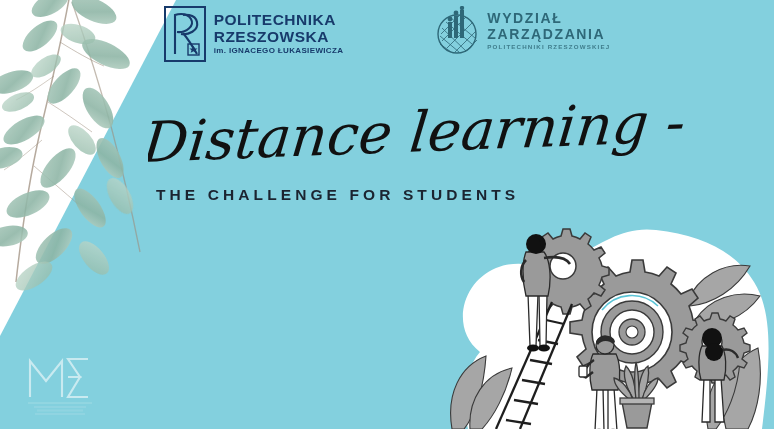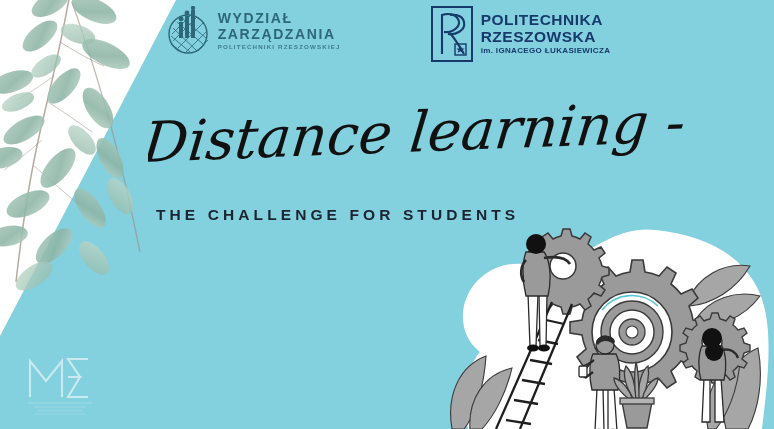--- a/index.html
+++ b/index.html
@@ -114,21 +114,21 @@
     z-index: 5;
     width: 600px;
   }
   .title-script {
     display: block;
     width: 556px;
     height: 86px;
   }
   .subtitle {
     display: block;
-    margin-top: 20px;
+    margin-top: 0;
     margin-left: 8px;
     font-size: 15.5px;
     font-weight: 700;
     letter-spacing: 4.1px;
     color: #1b2430;
     white-space: nowrap;
   }
 
   
   .gears-art {
@@ -218,20 +218,42 @@
       <ellipse cx="52" cy="76" rx="17" ry="8" transform="rotate(-34 52 76)"></ellipse>
       <ellipse cx="88" cy="150" rx="18" ry="9" transform="rotate(48 88 150)"></ellipse>
       <ellipse cx="24" cy="112" rx="17" ry="8" transform="rotate(-22 24 112)"></ellipse>
       <ellipse cx="126" cy="206" rx="20" ry="10" transform="rotate(60 126 206)"></ellipse>
       <ellipse cx="40" cy="286" rx="21" ry="10" transform="rotate(-34 40 286)"></ellipse>
       <ellipse cx="100" cy="268" rx="20" ry="10" transform="rotate(50 100 268)"></ellipse>
     </g>
   </svg>
 
   <div class="logo-row">
+
+    <div class="logo">
+      <span class="logo-mark">
+        <svg width="42" height="56" viewBox="0 0 42 56" aria-hidden="true">
+          <rect x="1" y="1" width="40" height="54" fill="none" stroke="#173a6b" stroke-width="2"></rect>
+          <g fill="none" stroke="#173a6b" stroke-width="2.1">
+            <path d="M11,48 L11,9 C11,9 22,5 27,13 C31,20 22,27 13,26"></path>
+            <path d="M19,9 C19,9 31,7 33,16 C35,25 24,29 17,28"></path>
+            <path d="M19,27 C24,33 29,41 33,48"></path>
+          </g>
+          <g fill="#173a6b">
+            <rect x="24" y="38" width="11" height="11" fill="none" stroke="#173a6b" stroke-width="1.4"></rect>
+            <path d="M29.5,40 l1.4,2.4 l2.6,0 l-2,1.8 l0.8,2.6 l-2.8,-1.6 l-2.8,1.6 l0.8,-2.6 l-2,-1.8 l2.6,0 z"></path>
+          </g>
+        </svg>
+      </span>
+      <span class="logo-text pr-text">
+        <span class="pr-l1">POLITECHNIKA</span>
+        <span class="pr-l2">RZESZOWSKA</span>
+        <span class="pr-l3">im. IGNACEGO ŁUKASIEWICZA</span>
+      </span>
+    </div>
 
     <div class="logo">
       <span class="logo-mark">
         <svg width="46" height="50" viewBox="0 0 46 50" aria-hidden="true">
           <g stroke="#2e6878" fill="none" stroke-width="1.4">
             <circle cx="24" cy="28" r="19"></circle>
           </g>
           <g stroke="#2e6878" stroke-width="0.85" opacity="0.95">
             <line x1="9" y1="22" x2="33" y2="45"></line>
             <line x1="13" y1="16" x2="39" y2="38"></line>
@@ -253,42 +275,20 @@
             <circle cx="29" cy="2" r="2.2"></circle>
           </g>
         </svg>
       </span>
       <span class="logo-text wz-text">
         <span class="wz-l1">WYDZIAŁ</span>
         <span class="wz-l2">ZARZĄDZANIA</span>
         <span class="wz-l3">POLITECHNIKI RZESZOWSKIEJ</span>
       </span>
     </div>
-
-    <div class="logo">
-      <span class="logo-mark">
-        <svg width="42" height="56" viewBox="0 0 42 56" aria-hidden="true">
-          <rect x="1" y="1" width="40" height="54" fill="none" stroke="#173a6b" stroke-width="2"></rect>
-          <g fill="none" stroke="#173a6b" stroke-width="2.1">
-            <path d="M11,48 L11,9 C11,9 22,5 27,13 C31,20 22,27 13,26"></path>
-            <path d="M19,9 C19,9 31,7 33,16 C35,25 24,29 17,28"></path>
-            <path d="M19,27 C24,33 29,41 33,48"></path>
-          </g>
-          <g fill="#173a6b">
-            <rect x="24" y="38" width="11" height="11" fill="none" stroke="#173a6b" stroke-width="1.4"></rect>
-            <path d="M29.5,40 l1.4,2.4 l2.6,0 l-2,1.8 l0.8,2.6 l-2.8,-1.6 l-2.8,1.6 l0.8,-2.6 l-2,-1.8 l2.6,0 z"></path>
-          </g>
-        </svg>
-      </span>
-      <span class="logo-text pr-text">
-        <span class="pr-l1">POLITECHNIKA</span>
-        <span class="pr-l2">RZESZOWSKA</span>
-        <span class="pr-l3">im. IGNACEGO ŁUKASIEWICZA</span>
-      </span>
-    </div>
   </div>
 
   <div class="title-block">
     <svg class="title-script" viewBox="0 0 556 86">
       <text x="2" y="62" font-family="'DejaVu Serif', serif" font-size="56" font-style="italic" font-weight="400" fill="#111111" transform="skewX(-8) rotate(-2.2 2 62)">Distance learning -</text>
     </svg>
     <span class="subtitle">THE CHALLENGE FOR STUDENTS</span>
   </div>
 
   <svg class="gears-art" viewBox="0 0 330 205" aria-hidden="true">

